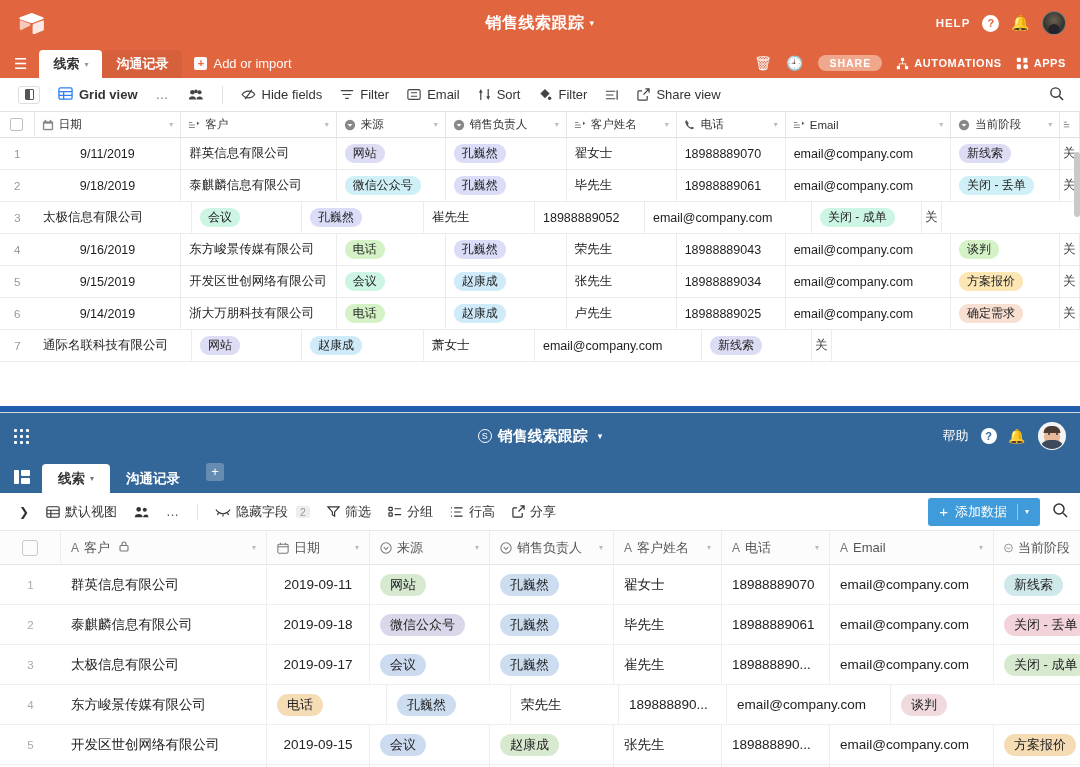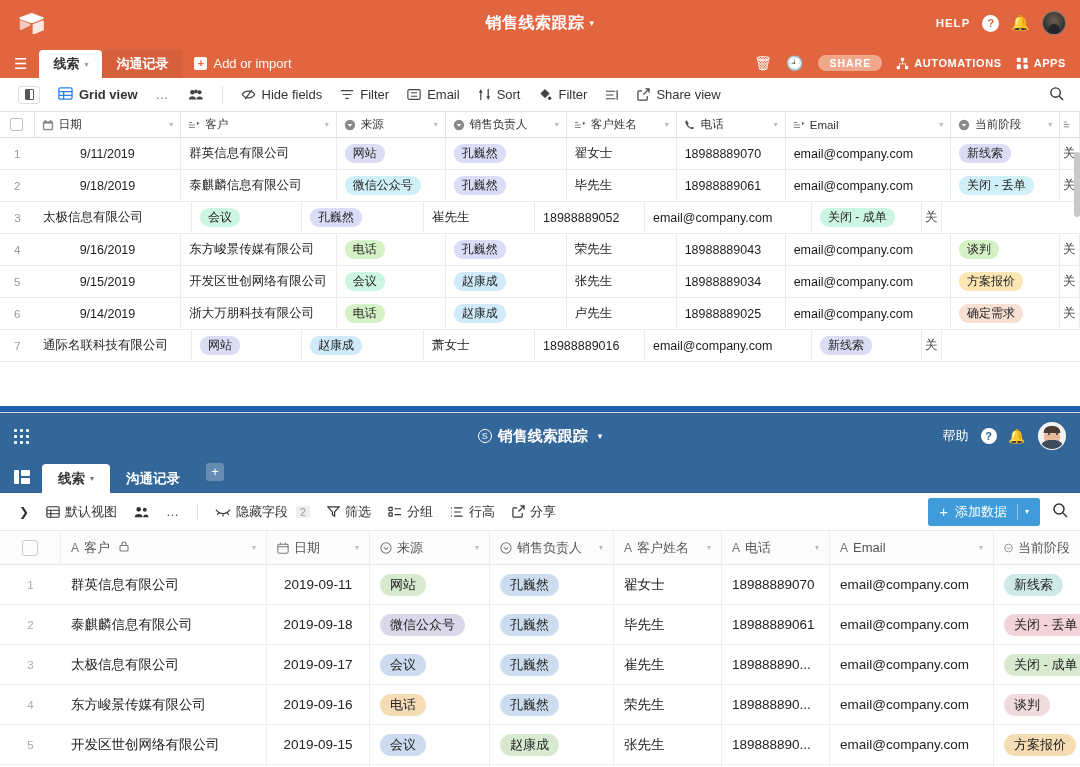--- a/index.html
+++ b/index.html
@@ -503,21 +503,20 @@
     <div class="a1-row">
       <div class="a1-cell a1-num" style="width:35px;justify-content:center;padding:0;border-right:none">7</div>
       <div class="a1-cell" style="width:157px">通际名联科技有限公司</div>
       <div class="a1-cell" style="width:110px">
           <span class="tag" style="background:#dcdcf5">网站</span>
         </div>
       <div class="a1-cell" style="width:122px">
           <span class="tag" style="background:#cfeaf8">赵康成</span>
         </div>
       <div class="a1-cell" style="width:111px">萧女士</div>
-      <div class="a1-cell" style="width:110px">18988889016</div>
       <div class="a1-cell" style="width:167px">email@company.com</div>
       <div class="a1-cell" style="width:110px">
           <span class="tag" style="background:#dcdcf5">新线索</span>
         </div>
       <div class="a1-cell" style="width:20px;padding:0 3px;color:#444">关</div>
     </div>
   </div>
 
   <div class="a1-scroll-v"></div>
   <div class="a1-scrollbar"></div>
@@ -760,21 +759,20 @@
       <div class="a2-cell" style="width:108px">189888890...</div>
       <div class="a2-cell" style="width:164px">email@company.com</div>
       <div class="a2-cell" style="width:86px;border-right:none">
           <span class="tag2" style="background:#d7ead0">关闭 - 成单</span>
         </div>
     </div>
 
     <div class="a2-row">
       <div class="a2-cell a2-num" style="width:61px;justify-content:center;padding:0;border-right:none">4</div>
       <div class="a2-cell" style="width:206px">东方峻景传媒有限公司</div>
-      <div class="a2-cell" style="width:103px;justify-content:center">2019-09-16</div>
       <div class="a2-cell" style="width:120px">
           <span class="tag2" style="background:#f5dcb5">电话</span>
         </div>
       <div class="a2-cell" style="width:124px">
           <span class="tag2" style="background:#ccddf0">孔巍然</span>
         </div>
       <div class="a2-cell" style="width:108px">荣先生</div>
       <div class="a2-cell" style="width:108px">189888890...</div>
       <div class="a2-cell" style="width:164px">email@company.com</div>
       <div class="a2-cell" style="width:86px;border-right:none">

